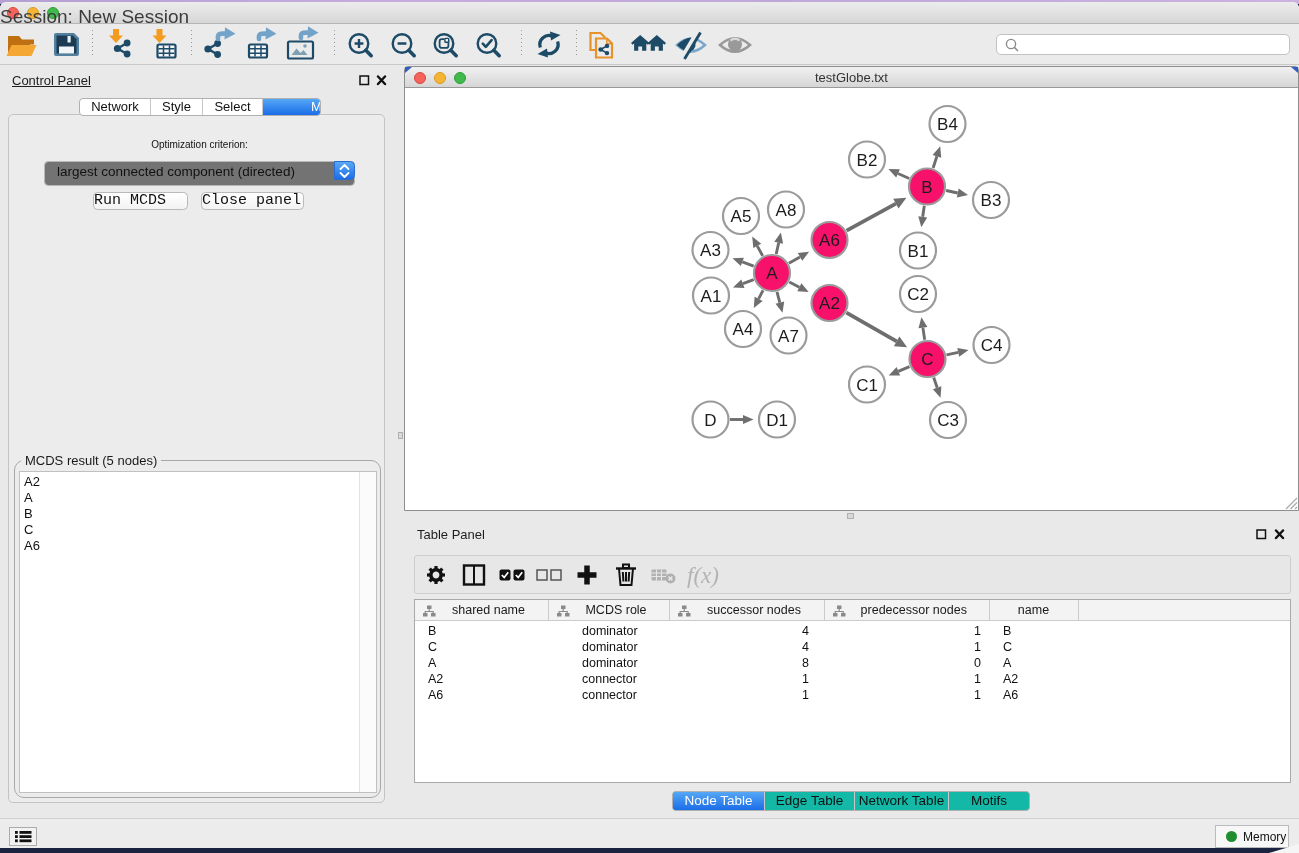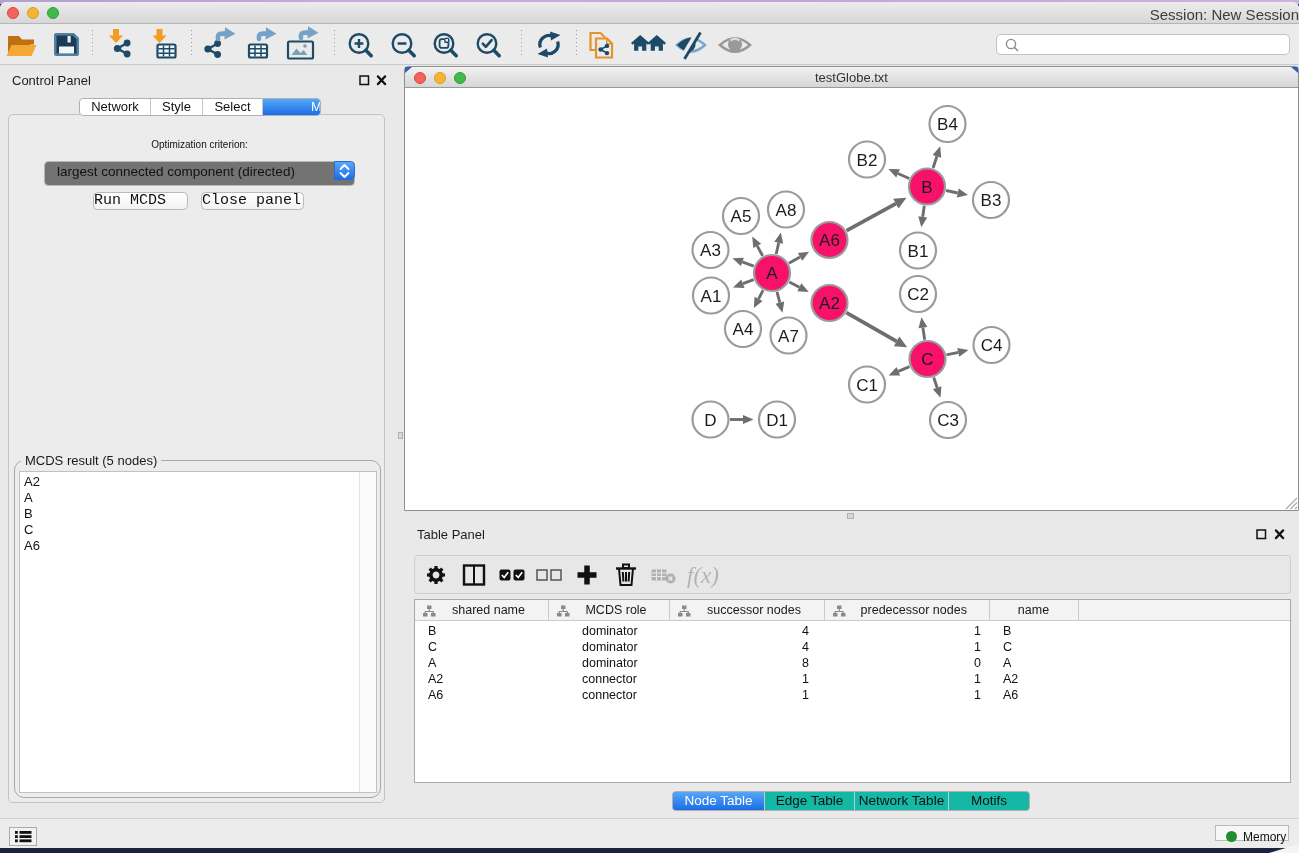--- a/index.html
+++ b/index.html
@@ -3,31 +3,31 @@
 <meta charset="utf-8">
 <style>
 * { margin:0; padding:0; box-sizing:border-box; }
 html,body { width:1299px; height:853px; overflow:hidden; }
 body { font-family:"Liberation Sans", sans-serif; background:#1a2440; position:relative; }
 #win { position:absolute; left:0; top:2px; width:1299px; height:846px;
   background:#e9e9e9; border-radius:6px 6px 0 0; overflow:hidden; }
 #titlebar { position:absolute; left:0; top:0; width:1299px; height:22px;
   background:linear-gradient(#ececec,#d7d7d7); border-bottom:1px solid #b5b5b5;
   border-radius:6px 6px 0 0; }
-#titlebar .title { position:absolute; left:0; right:0; top:4px; text-align:right;
-  font-size:15px; color:#3c3c3c; }
+#titlebar .title { position:absolute; left:0; right:0; top:4px; text-align:left;
+  font-size:19px; color:#3c3c3c; }
 .tl { position:absolute; top:5px; width:12px; height:12px; border-radius:50%; }
 #toolbar { position:absolute; left:0; top:22px; width:1299px; height:41px;
   background:#ebebeb; border-bottom:1px solid #c9c9c9; }
 .tsep { position:absolute; top:6px; height:28px; width:1px;
   background-image:repeating-linear-gradient(#999 0 1.5px, transparent 1.5px 4px); }
 .ticon { position:absolute; top:0; }
 #searchbox { position:absolute; left:996px; top:32px; width:294px; height:21px;
   background:#fff; border:1px solid #c2c2c2; border-radius:5px; }
-#cp-title { position:absolute; left:12px; top:71px; font-size:13px; color:#1e1e1e; }
+#cp-title { position:absolute; left:12px; top:71px; font-size:13px; color:#1e1e1e;text-decoration:underline; }
 #cp-box { position:absolute; left:8px; top:112px; width:377px; height:689px;
   background:#ececec; border:1px solid #c3c3c3; border-radius:5px; }
 #tabs { position:absolute; left:79px; top:96px; height:18px; display:flex;
   border:1px solid #b0b0b0; border-radius:4px; background:#fff; overflow:hidden; z-index:5; }
 #tabs div { font-size:13px; color:#111; text-align:center; line-height:16px;
   border-right:1px solid #c7c7c7; }
 #tabs div:last-child { border-right:none;padding-left:48px; }
 #tabs .sel { background:linear-gradient(#55a7f6,#1b6de8); color:#fff; }
 .btn { position:absolute; background:linear-gradient(#ffffff,#f3f3f3);
   border:1px solid #b9b9b9; border-radius:4.5px; font-size:15px; color:#111;
@@ -72,21 +72,21 @@
 .c4 { position:absolute; width:566px; left:0; text-align:right; }
 .c5 { position:absolute; left:588px; }
 #btabs { position:absolute; left:672px; top:789px; height:20px; display:flex;
   border:1px solid #b0b0b0; border-radius:4px; background:#14b8a6; overflow:hidden; }
 #btabs div { font-size:13.5px; color:#111; text-align:center; line-height:18px;
   border-right:1px solid #c7c7c7; }
 #btabs div:last-child { border-right:none; }
 #btabs .sel { background:linear-gradient(#55a7f6,#1b6de8); color:#fff; }
 #statusbar { position:absolute; left:0; top:816px; width:1299px; height:30px;
   background:#ececec; border-top:1px solid #d2d2d2; }
-#membtn { position:absolute; left:1215px; top:6px; width:74px; height:16px;
+#membtn { position:absolute; left:1215px; top:6px; width:74px; height:23px;
   background:#f7f7f7; border:1px solid #bbb; font-size:12px; color:#111; }
 #listbtn { position:absolute; left:9px; top:8px; width:28px; height:19px;
   background:#f2f2f2; border:1px solid #ababab; }
 .wicon { position:absolute; }
 </style>
 </head>
 <body>
 <div id="purpletop" style="position:absolute;left:0;top:0;width:1299px;height:4px;background:linear-gradient(90deg,#b49fd2,#c6acdd 30%,#bfa7d8 60%,#cbb2e0);"></div>
 <div id="win">
   <div id="titlebar">

